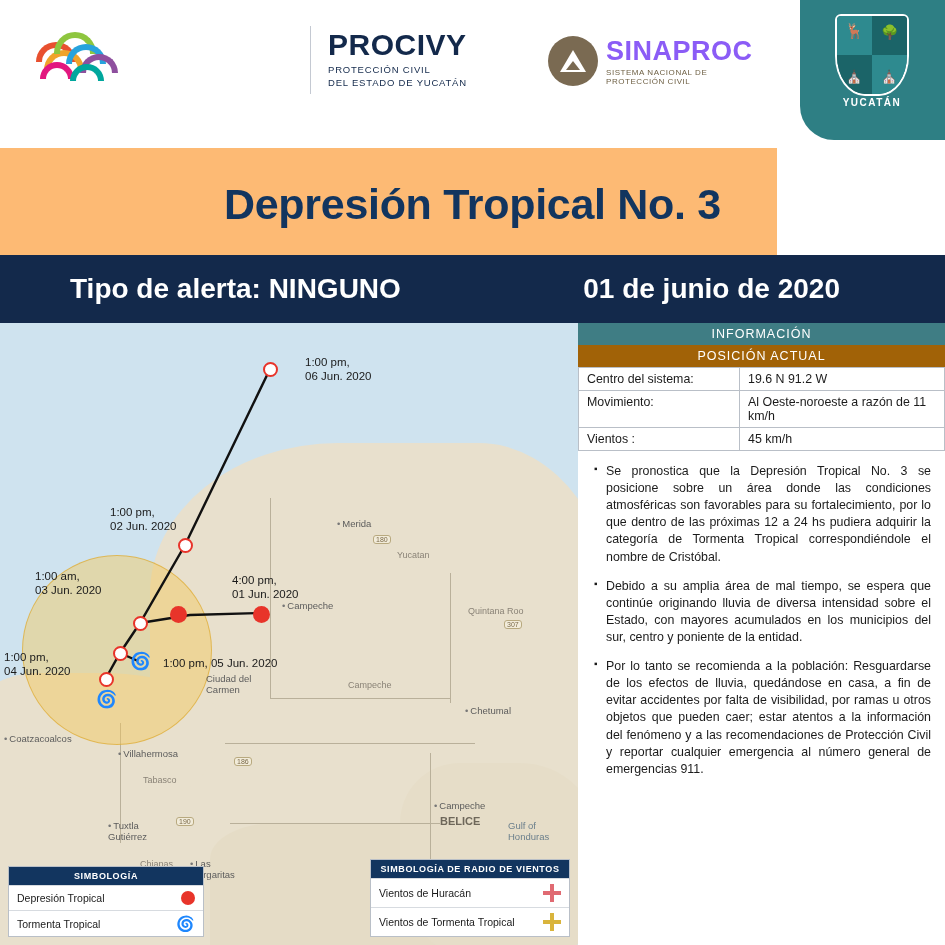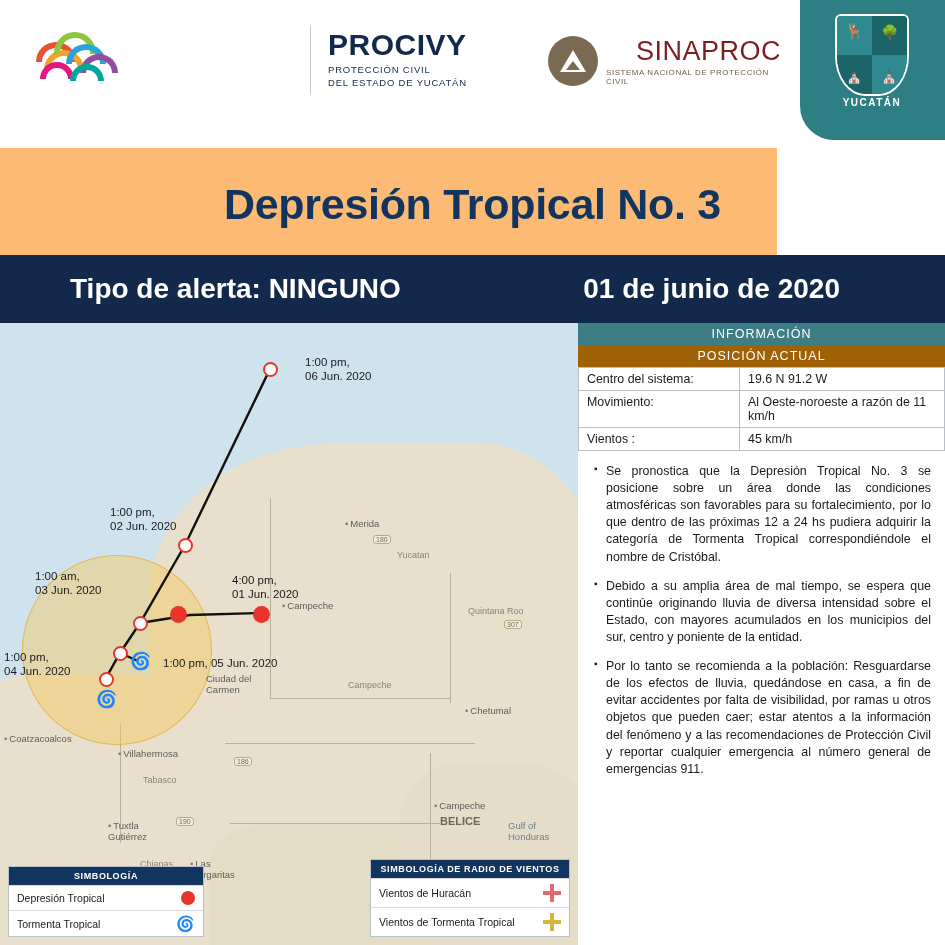--- a/index.html
+++ b/index.html
@@ -82,21 +82,21 @@
     width: 0; height: 0; border-left: 13px solid transparent;
     border-right: 13px solid transparent; border-bottom: 22px solid #ffffff;
     position: relative;
   }
   .sp-tri::after {
     content: ""; position: absolute; left: -7px; top: 11px;
     width: 14px; height: 9px; background: #7a6a52;
     clip-path: polygon(50% 0, 100% 100%, 0 100%);
   }
   .sp-text { position: absolute; left: 58px; top: 4px; }
-  .sp-1 { font-size: 27px; font-weight: normal; color: #7f1d1d; letter-spacing: .5px; line-height: 1; margin-left: 30px; }
+  .sp-1 { font-size: 27px; font-weight: bold; color: #8b5cf6; letter-spacing: .5px; line-height: 1; }
   .sp-2 { font-size: 8px; color: #6f6145; letter-spacing: .55px; margin-top: 3px; }
 
   
   .title-zone {
     position: absolute; top: 148px; left: 0; width: 777px; height: 115px;
     background: #fdba74;
   }
   .main-title {
     position: absolute; width: 945px; top: 32px; text-align: center;
     font-size: 43px; font-weight: bold; color: #12355f; letter-spacing: -.3px;
@@ -337,21 +337,21 @@
     <div style="position:absolute;left:130px;top:330px;font-size:17px;color:#e8342a;line-height:1;">🌀</div>
     <div style="position:absolute;left:96px;top:368px;font-size:17px;color:#e8342a;line-height:1;">🌀</div>
 
     <div class="tlabel" style="left:305px;top:32px;">1:00 pm,<br>06 Jun. 2020</div>
     <div class="tlabel" style="left:110px;top:182px;">1:00 pm,<br>02 Jun. 2020</div>
     <div class="tlabel" style="left:35px;top:246px;">1:00 am,<br>03 Jun. 2020</div>
     <div class="tlabel" style="left:232px;top:250px;">4:00 pm,<br>01 Jun. 2020</div>
     <div class="tlabel" style="left:4px;top:327px;">1:00 pm,<br>04 Jun. 2020</div>
     <div class="tlabel" style="left:163px;top:333px;">1:00 pm, 05 Jun. 2020</div>
 
-    <div class="map-label city" style="left:345px;top:195px;">Merida</div>
+    <div class="map-label city" style="left:337px;top:195px;">Merida</div>
     <div class="map-label state" style="left:397px;top:227px;">Yucatan</div>
     <div class="map-label city" style="left:282px;top:277px;">Campeche</div>
     <div class="map-label state" style="left:468px;top:283px;">Quintana Roo</div>
     <div class="map-label state" style="left:348px;top:357px;">Campeche</div>
     <div class="map-label" style="left:206px;top:350px;">Ciudad del<br>Carmen</div>
     <div class="map-label city" style="left:465px;top:382px;">Chetumal</div>
     <div class="map-label city" style="left:4px;top:410px;">Coatzacoalcos</div>
     <div class="map-label city" style="left:118px;top:425px;">Villahermosa</div>
     <div class="map-label state" style="left:143px;top:452px;">Tabasco</div>
     <div class="map-label city" style="left:434px;top:477px;">Campeche</div>

